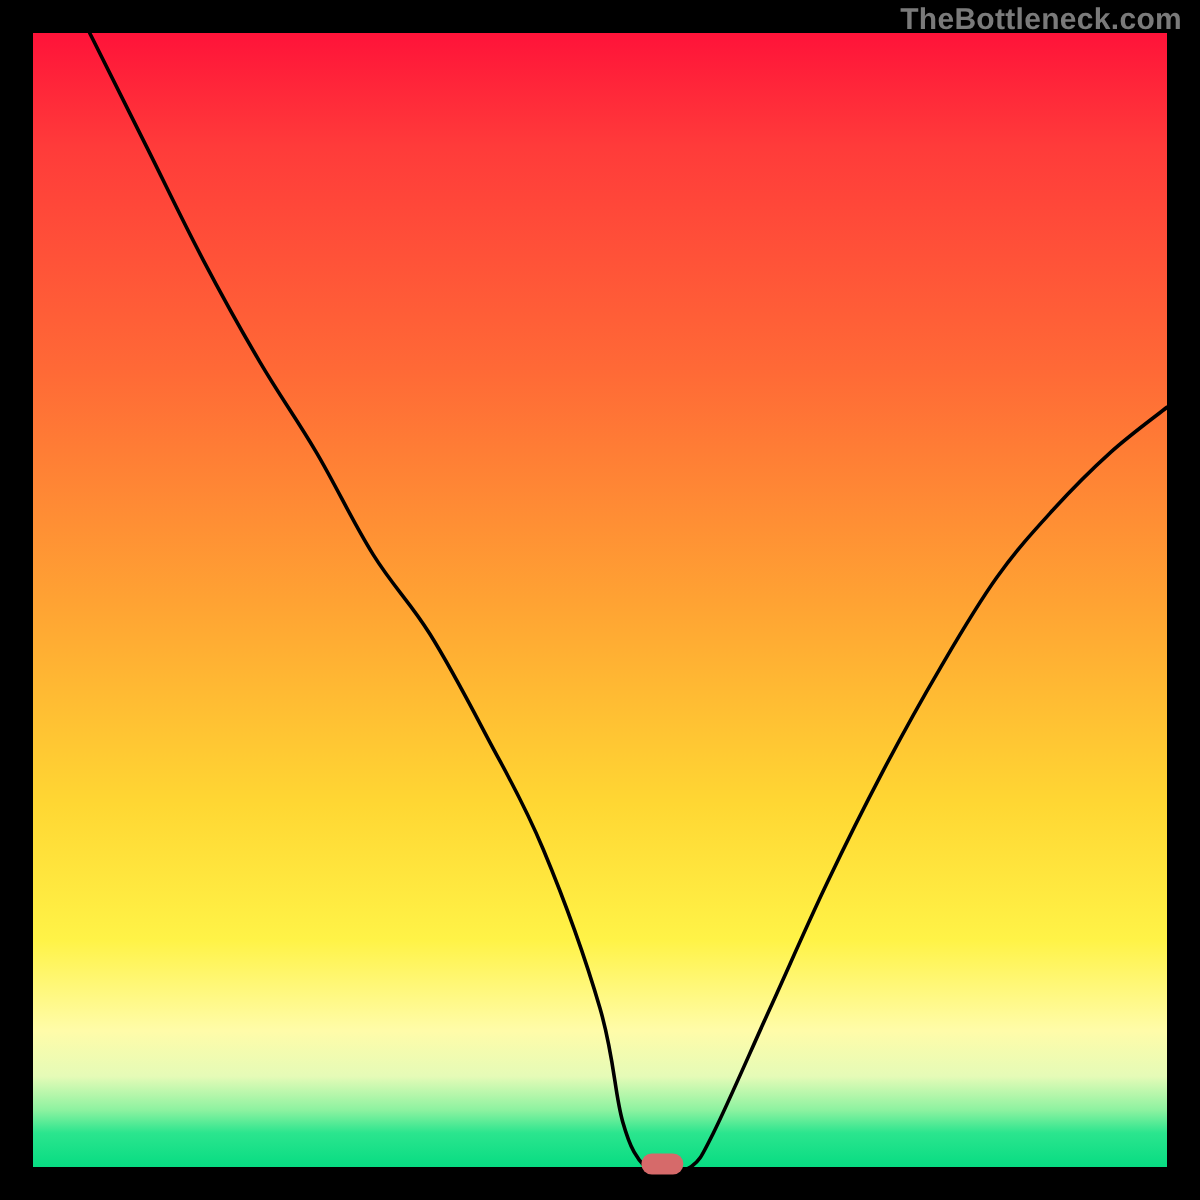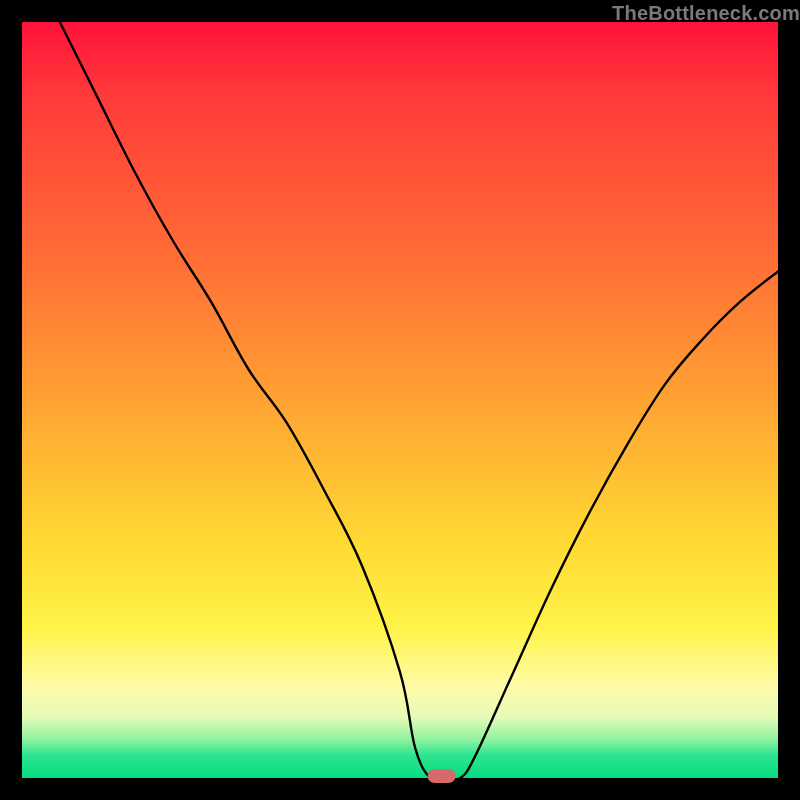--- a/index.html
+++ b/index.html
@@ -35,21 +35,21 @@
       #fffca9 88%,
       #e5fbb7 92%,
       #8cf2a0 95%,
       #2be58e 97%,
       #07dc82 100%
     );
   }
   .watermark {
     position: absolute;
     top: 2px;
-    right: 0;
+    right: 12px;
     color: #7a7a7a;
     font-size: 20px;
     font-weight: 600;
     letter-spacing: 0.2px;
     user-select: none;
   }
   svg.curve {
     position: absolute;
     left: 0;
     top: 0;

